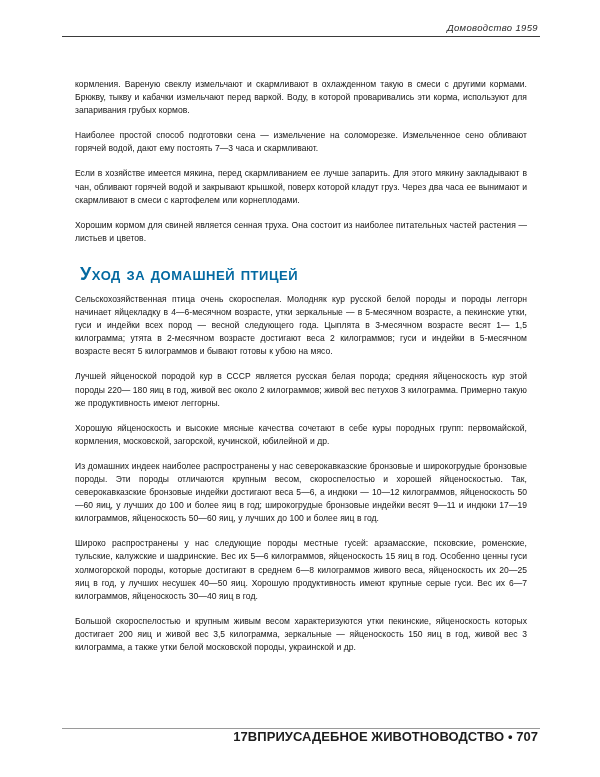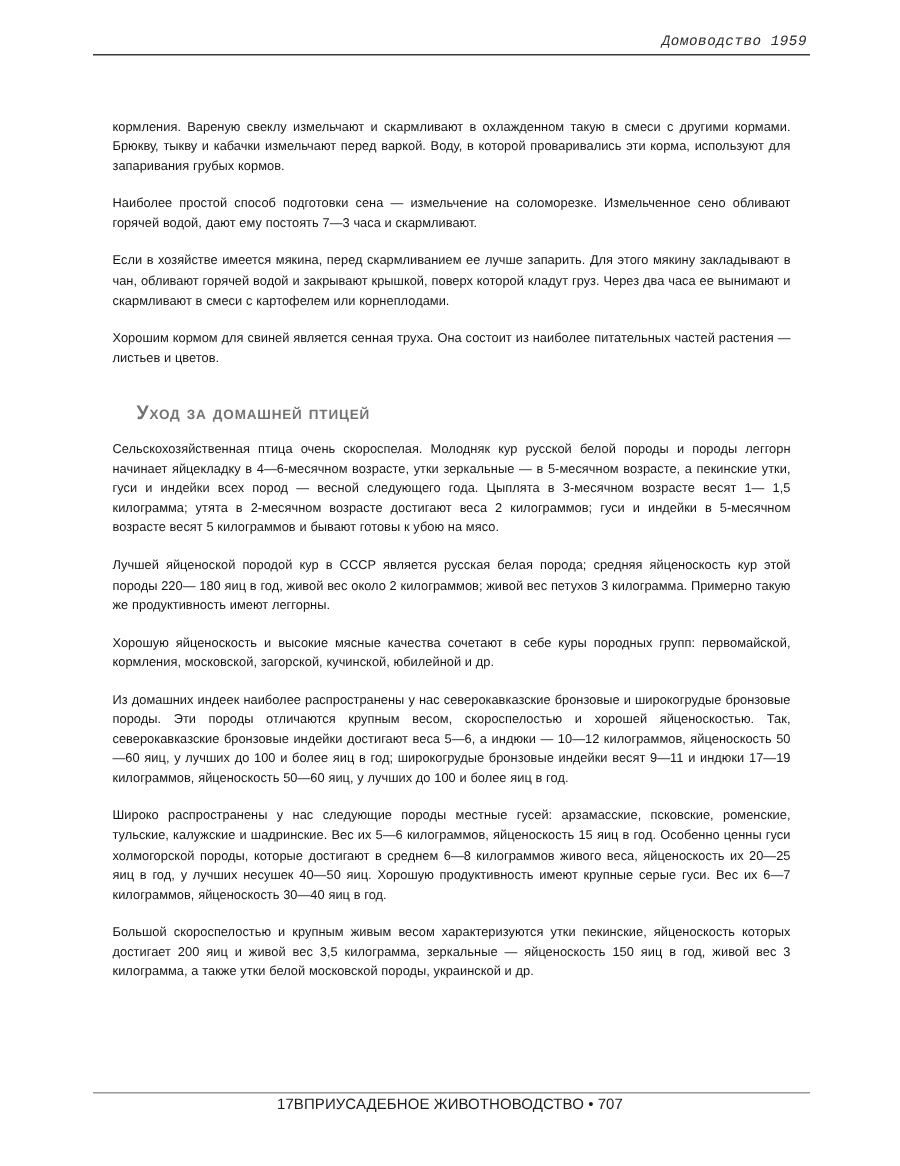--- a/index.html
+++ b/index.html
@@ -27,21 +27,21 @@
   .running-head {
     position: absolute;
     left: 62px;
     right: 60px;
     top: 22px;
     height: 16px;
   }
   .running-head-text {
     display: block;
     text-align: right;
-    font-family: Liberation Mono, monospace;
+    font-family: Liberation Sans, sans-serif;
     font-style: italic;
     font-size: 9.5px;
     letter-spacing: 0.35px;
     color: #2a2a2a;
     line-height: 12px;
     padding-right: 2px;
   }
   .rule-top {
     position: absolute;
     left: 62px;
@@ -67,25 +67,25 @@
     color: #141414;
     letter-spacing: 0.02px;
     word-spacing: 0.1px;
   }
   p.body-text:last-child {
     margin-bottom: 0;
   }
 
   
   .section-heading {
-    margin: 22px 0 11px 16px;
-    font-size: 13px;
+    margin: 22px 0 11px 5px;
+    font-size: 18px;
     line-height: 15px;
     font-weight: 600;
-    color: #737373;
+    color: #0369a1;
     letter-spacing: 0.55px;
     font-variant: small-caps;
     text-transform: none;
   }
 
   
   .rule-bottom {
     position: absolute;
     left: 62px;
     width: 478px;
@@ -95,26 +95,27 @@
   }
   .running-foot {
     position: absolute;
     left: 62px;
     right: 60px;
     top: 731px;
     height: 16px;
   }
   .running-foot-text {
     display: block;
-    text-align: center;
-    font-size: 10px;
+    text-align: right;
+    font-size: 13px;
     line-height: 11px;
     letter-spacing: 0.05px;
     color: #1d1d1d;
     padding-right: 2px;
+    font-weight: bold;
   }
 </style>
 </head>
 <body>
 
 <div class="page">
 
   <div class="running-head">
     <span class="running-head-text">Домоводство 1959</span>
   </div>

